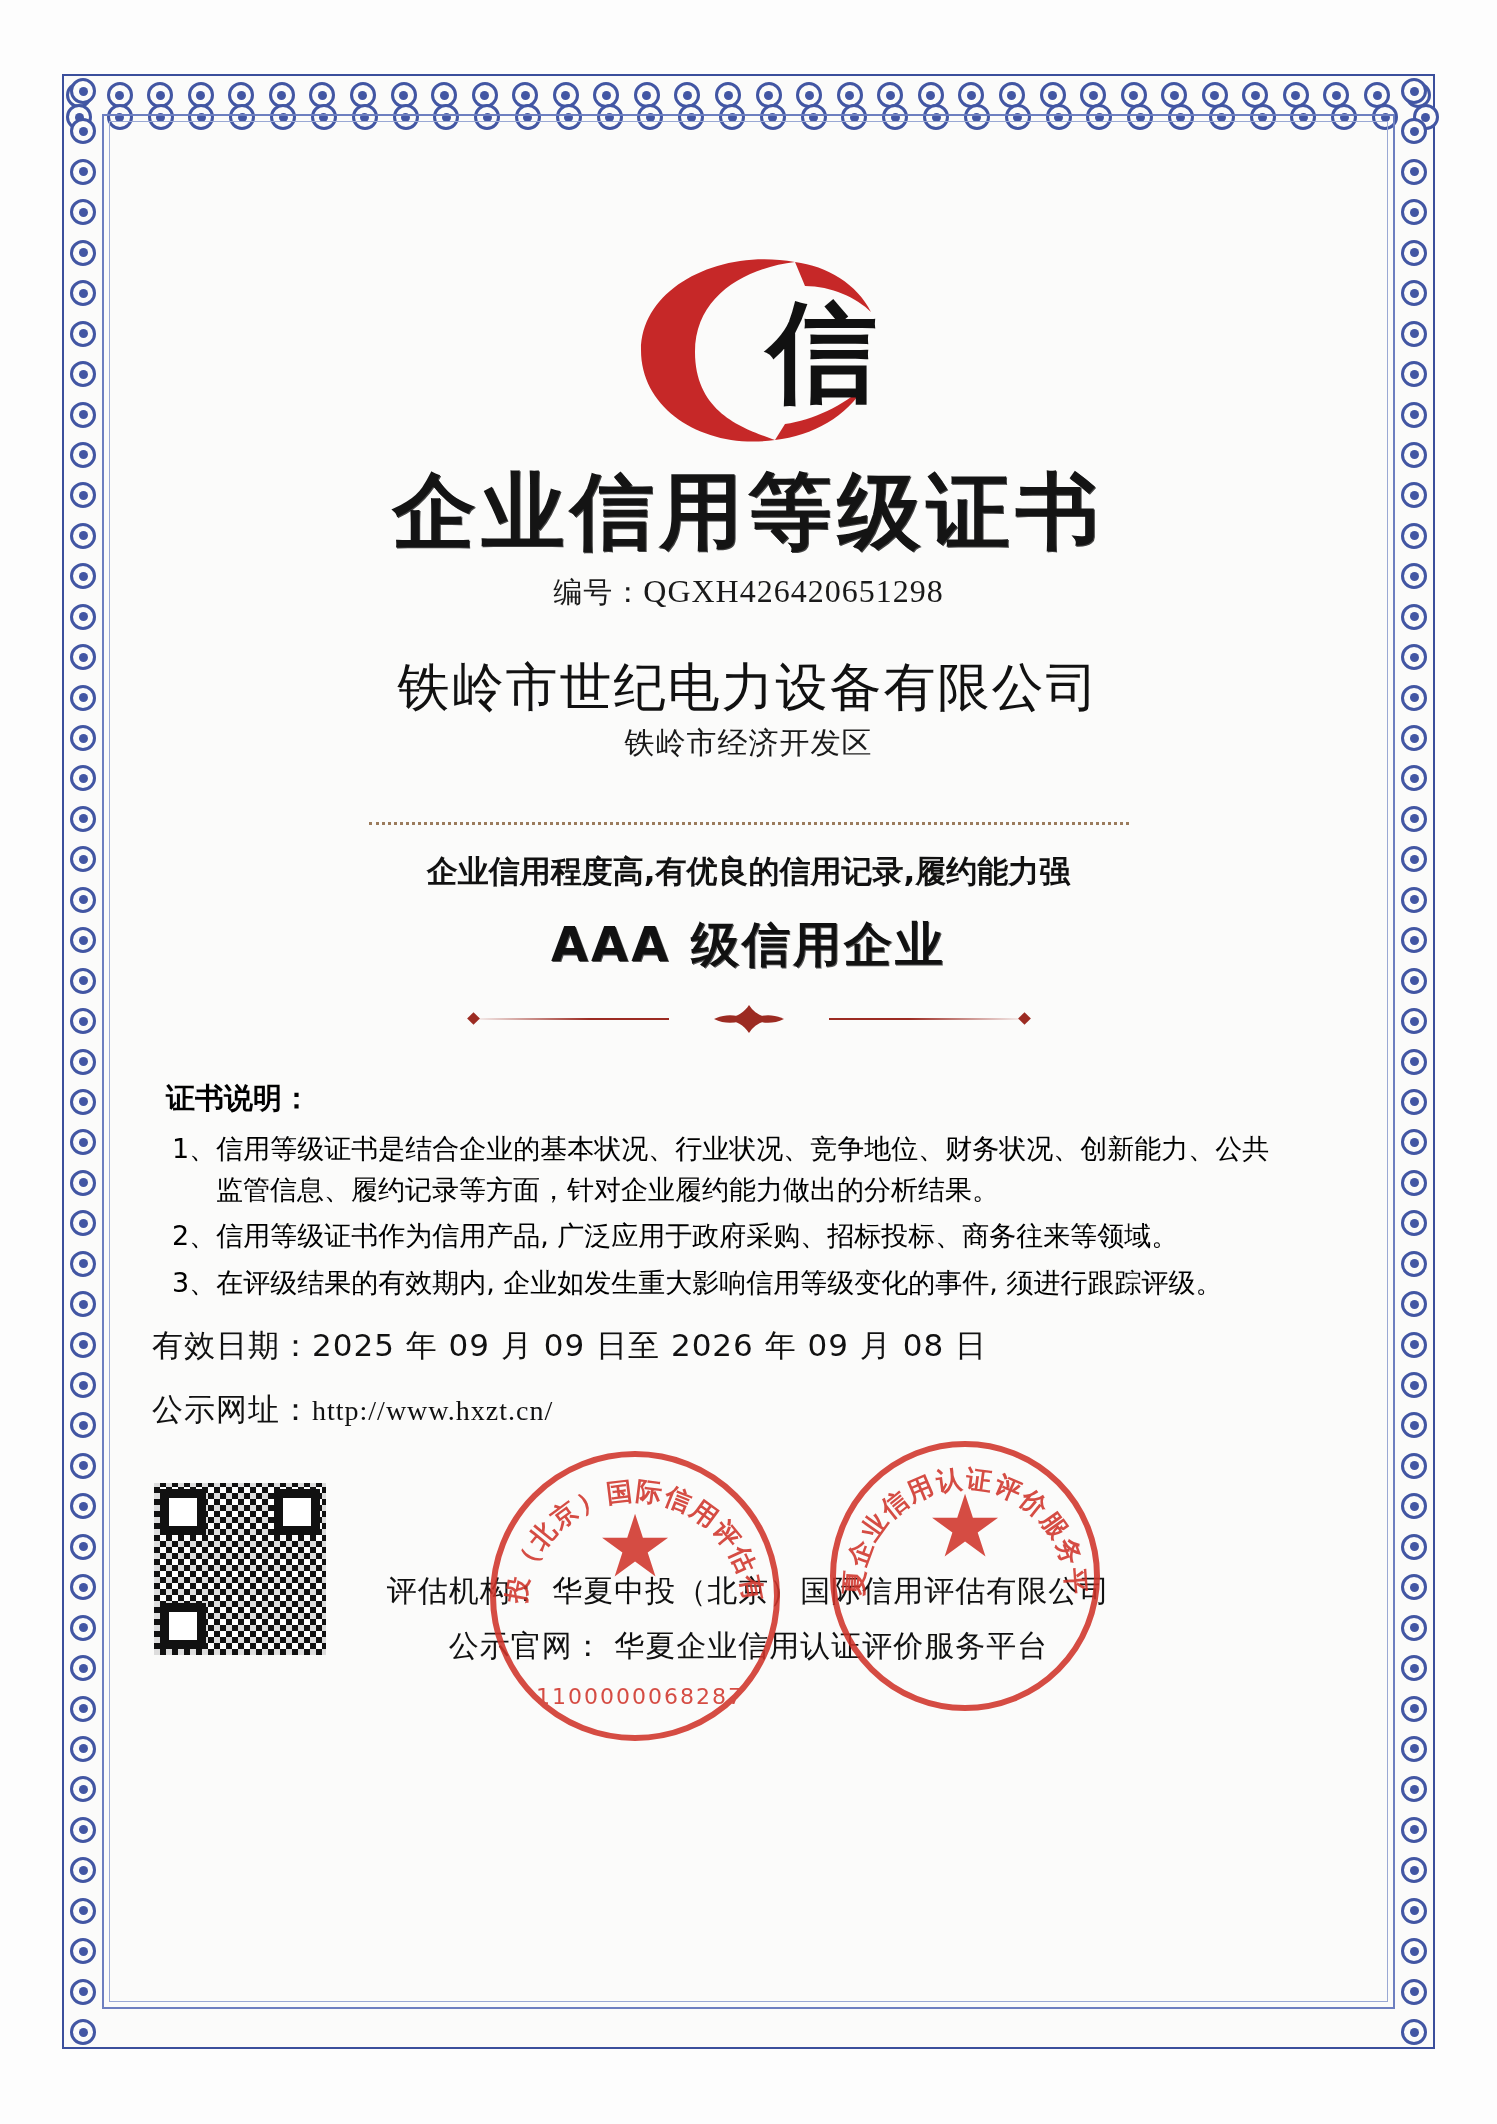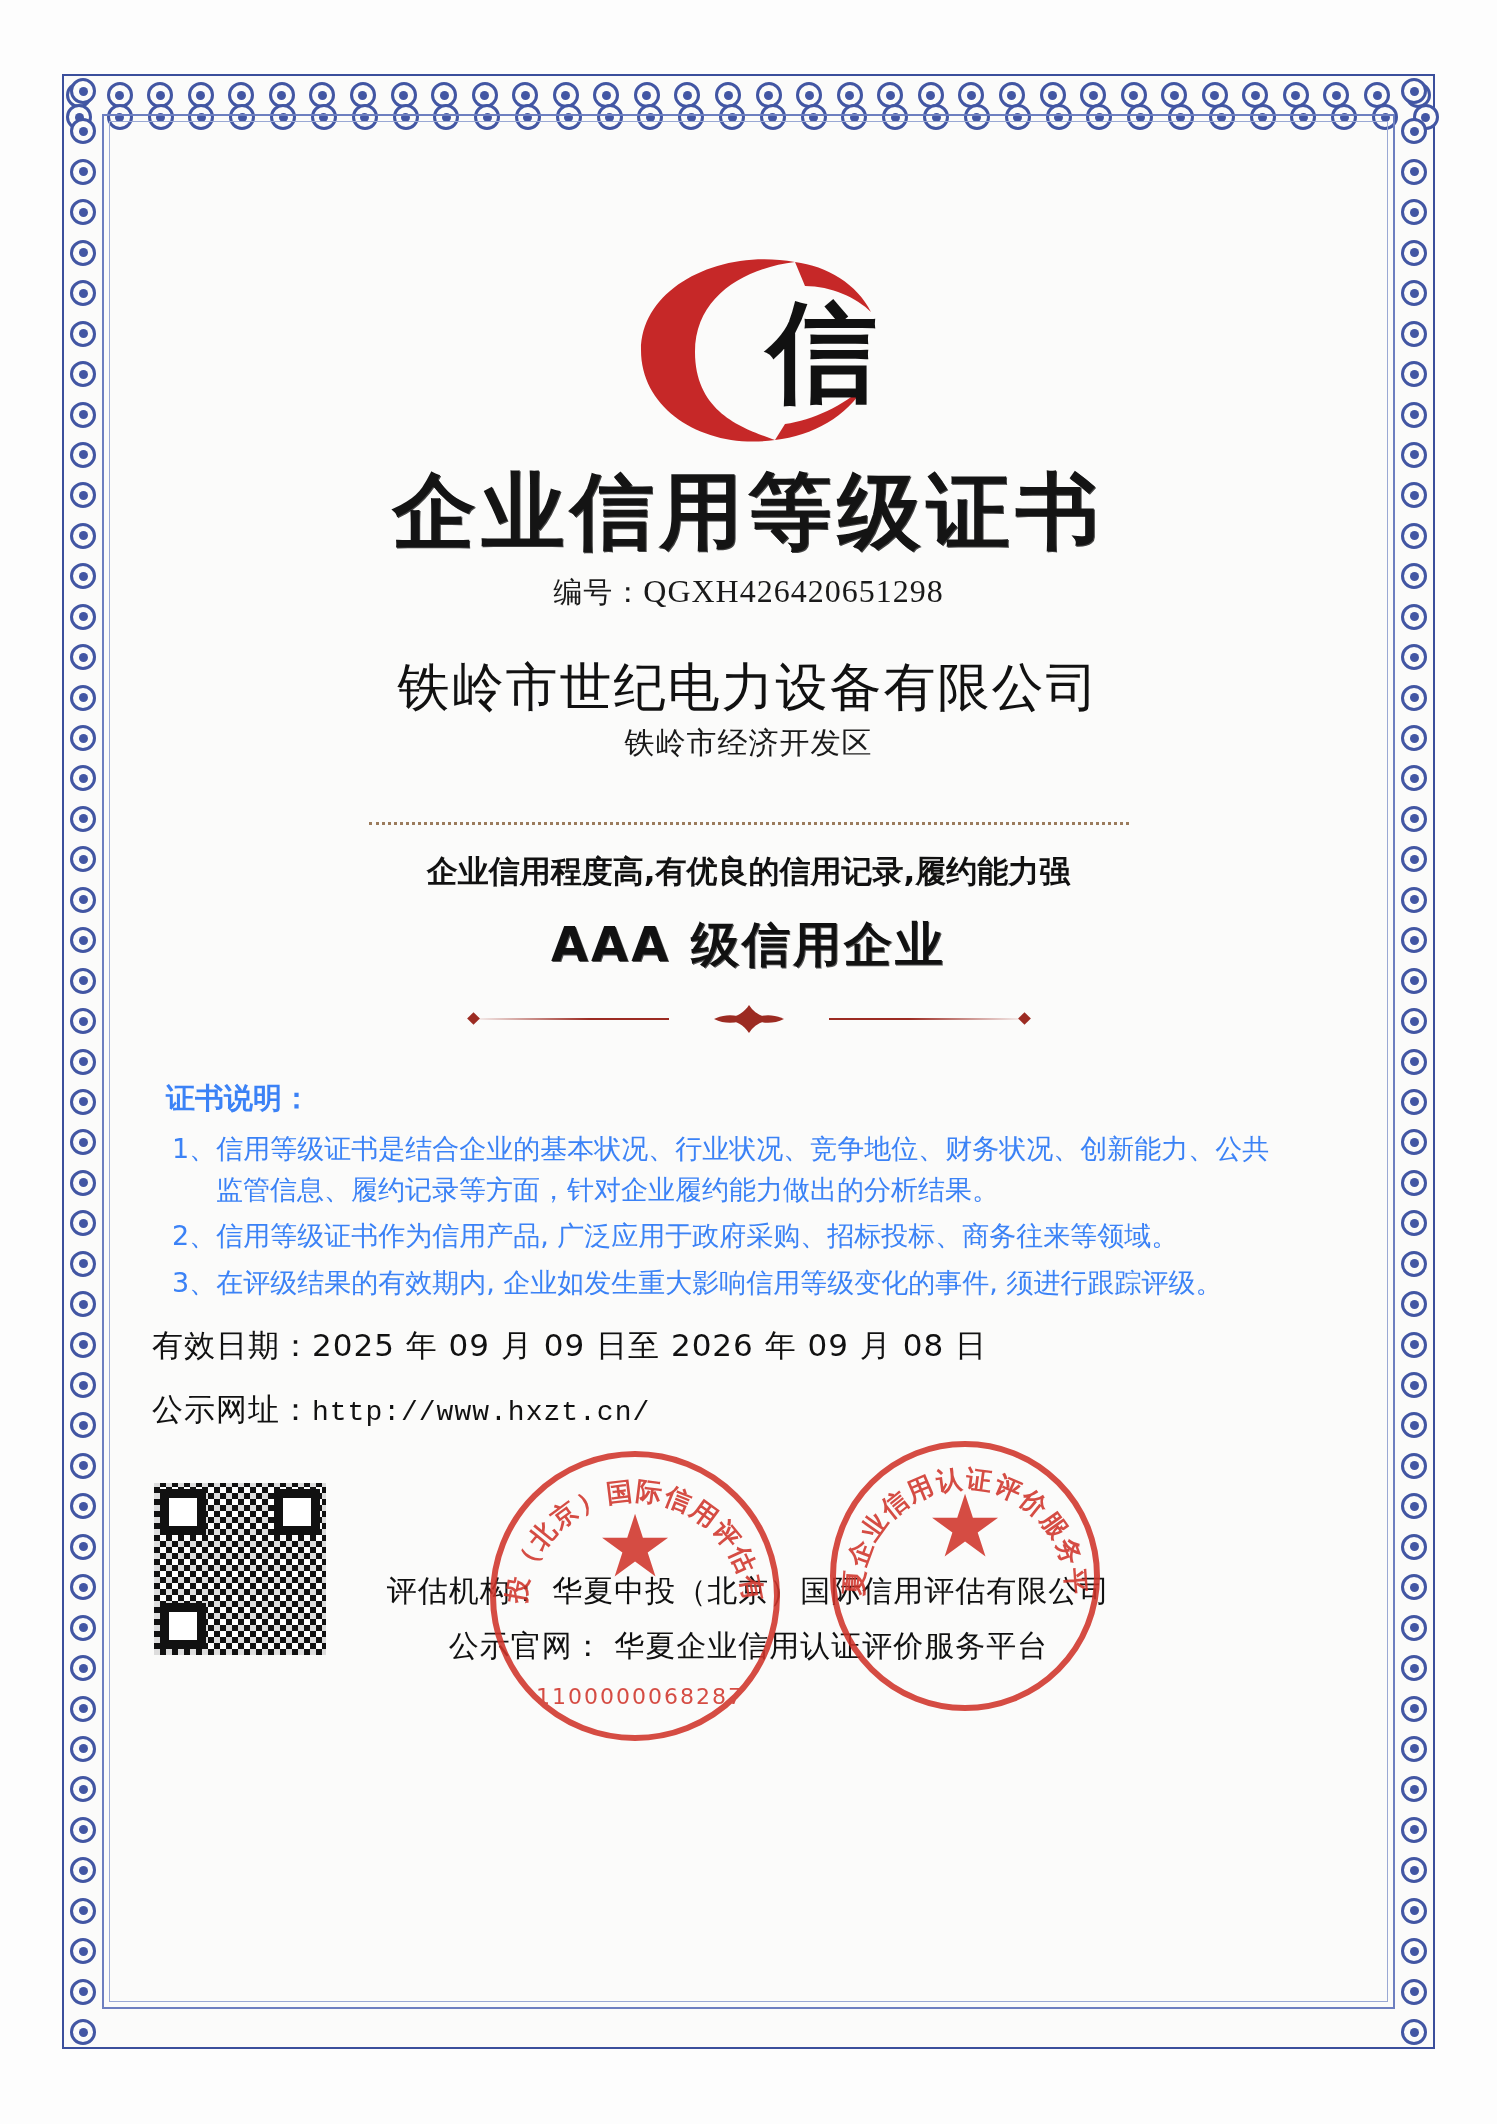--- a/index.html
+++ b/index.html
@@ -203,21 +203,21 @@
     transform: translateX(-50%);
   }
 
   
   .notes {
     margin-top: 40px;
     text-align: left;
     padding-left: 26px;
     padding-right: 20px;
     font-family: "DejaVu Sans", sans-serif;
-    color: #3b82f6;
+    color: #000000;
   }
   .notes-title {
     font-size: 29px;
     font-weight: bold;
     margin-bottom: 10px;
   }
   .note-item {
     font-size: 27px;
     line-height: 1.5;
     margin-bottom: 6px;
@@ -232,21 +232,21 @@
   .dateline, .urlline {
     text-align: left;
     padding-left: 12px;
     font-family: "DejaVu Sans", sans-serif;
     font-size: 31px;
     color: #111;
     margin-top: 22px;
     letter-spacing: 1px;
   }
   .urlline .url {
-    font-family: Liberation Mono, monospace;
+    font-family: Liberation Serif, serif;
     font-size: 28px;
     letter-spacing: 1px;
   }
 
   
   .bottom {
     position: relative;
     margin-top: 30px;
     height: 330px;
   }

